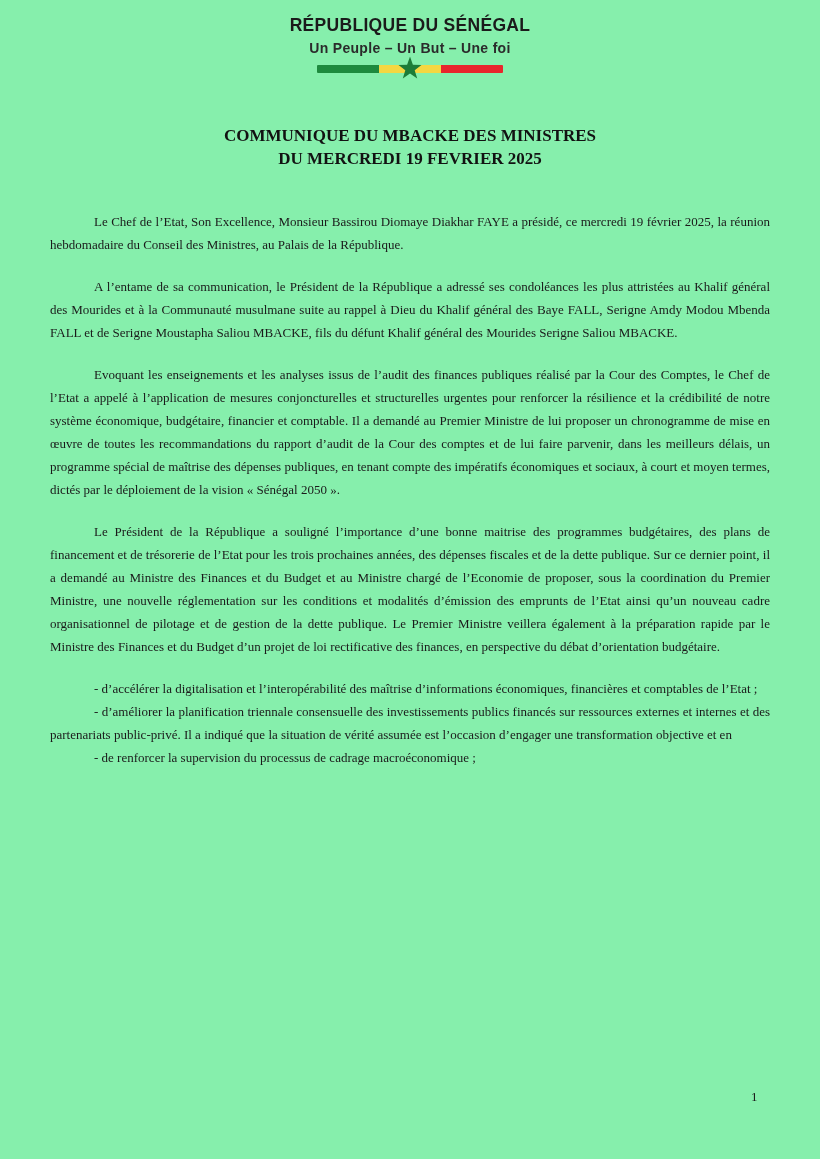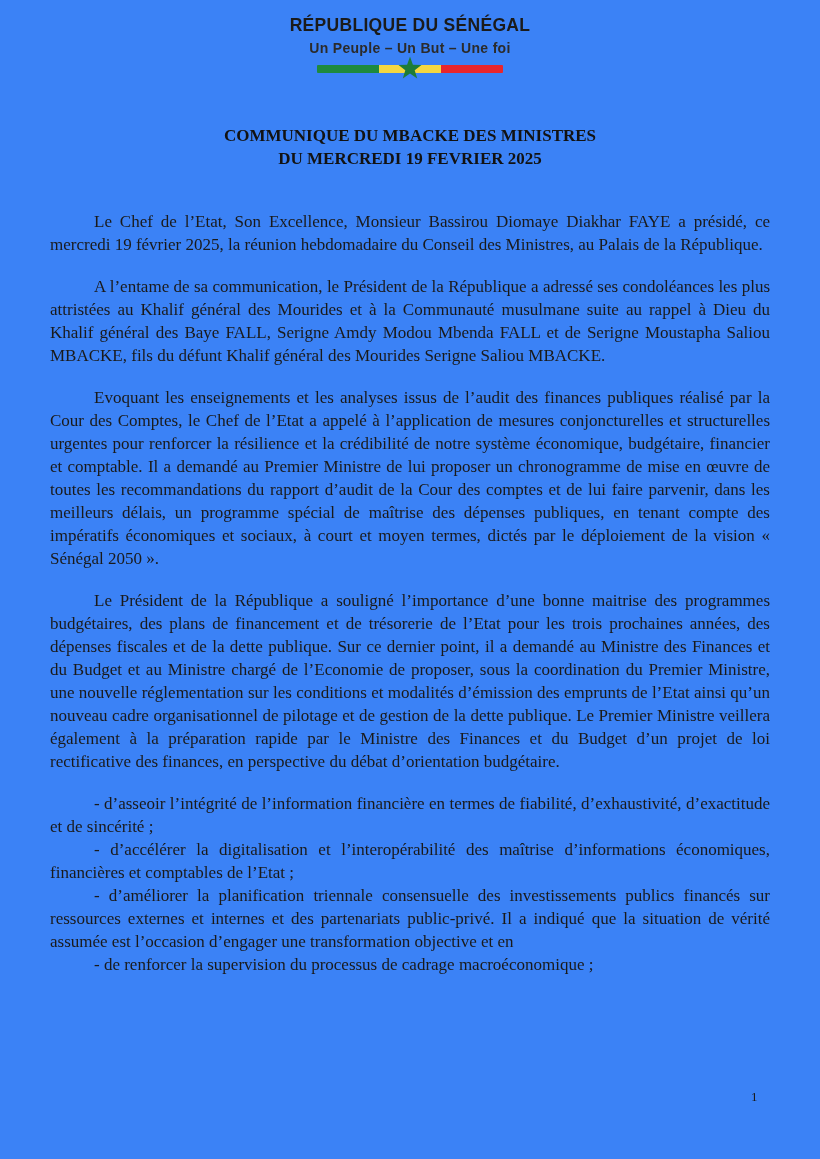--- a/index.html
+++ b/index.html
@@ -1,21 +1,21 @@
 <!DOCTYPE html>
 <html lang="fr"><head>
 <meta charset="utf-8">
 <style>
   html, body { margin: 0; padding: 0; background: #ffffff; }
   .page {
     position: relative;
     width: 820px;
     height: 1159px;
     margin: 0 auto;
-    background: #3b82f6;
+    background: #86efac;
     overflow: hidden;
     font-family: "Liberation Serif", serif;
     color: #1a1a1a;
   }
   
   .brand { padding-top: 15px; text-align: center; }
   .brand-country {
     font-family: "Liberation Sans", sans-serif;
     font-weight: 700;
     font-size: 17.5px;
@@ -60,21 +60,21 @@
     line-height: 23px;
     color: #121212;
   }
   
   .content {
     width: 720px;
     margin: 40px auto 0 auto;
   }
   .content p {
     margin: 0 0 19px 0;
-    font-size: 17px;
+    font-size: 13px;
     line-height: 23px;
     text-align: justify;
     text-indent: 44px;
     color: #1a1a1a;
     font-family: Liberation Serif, serif;
   }
   .content p.tight { margin-bottom: 0; }
   
   .page-number {
     position: absolute;
@@ -105,20 +105,19 @@
   <div class="doc-title">
     <div>COMMUNIQUE DU MBACKE DES MINISTRES</div>
     <div>DU MERCREDI 19 FEVRIER 2025</div>
   </div>
 
   <main class="content">
     <p>Le Chef de l’Etat, Son Excellence, Monsieur Bassirou Diomaye Diakhar FAYE a présidé, ce mercredi 19 février 2025, la réunion hebdomadaire du Conseil des Ministres, au Palais de la République.</p>
     <p>A l’entame de sa communication, le Président de la République a adressé ses condoléances les plus attristées au Khalif général des Mourides et à la Communauté musulmane suite au rappel à Dieu du Khalif général des Baye FALL, Serigne Amdy Modou Mbenda FALL et de Serigne Moustapha Saliou MBACKE, fils du défunt Khalif général des Mourides Serigne Saliou MBACKE.</p>
     <p>Evoquant les enseignements et les analyses issus de l’audit des finances publiques réalisé par la Cour des Comptes, le Chef de l’Etat a appelé à l’application de mesures conjoncturelles et structurelles urgentes pour renforcer la résilience et la crédibilité de notre système économique, budgétaire, financier et comptable. Il a demandé au Premier Ministre de lui proposer un chronogramme de mise en œuvre de toutes les recommandations du rapport d’audit de la Cour des comptes et de lui faire parvenir, dans les meilleurs délais, un programme spécial de maîtrise des dépenses publiques, en tenant compte des impératifs économiques et sociaux, à court et moyen termes, dictés par le déploiement de la vision « Sénégal 2050 ».</p>
     <p>Le Président de la République a souligné l’importance d’une bonne maitrise des programmes budgétaires, des plans de financement et de trésorerie de l’Etat pour les trois prochaines années, des dépenses fiscales et de la dette publique. Sur ce dernier point, il a demandé au Ministre des Finances et du Budget et au Ministre chargé de l’Economie de proposer, sous la coordination du Premier Ministre, une nouvelle réglementation sur les conditions et modalités d’émission des emprunts de l’Etat ainsi qu’un nouveau cadre organisationnel de pilotage et de gestion de la dette publique. Le Premier Ministre veillera également à la préparation rapide par le Ministre des Finances et du Budget d’un projet de loi rectificative des finances, en perspective du débat d’orientation budgétaire.</p>
-    <p class="tight">- d’asseoir l’intégrité de l’information financière en termes de fiabilité, d’exhaustivité, d’exactitude et de sincérité ;</p>
     <p class="tight">- d’accélérer la digitalisation et l’interopérabilité des maîtrise d’informations économiques, financières et comptables de l’Etat ;</p>
     <p class="tight">- d’améliorer la planification triennale consensuelle des investissements publics financés sur ressources externes et internes et des partenariats public-privé. Il a indiqué que la situation de vérité assumée est l’occasion d’engager une transformation objective et en</p>
     <p class="tight">- de renforcer la supervision du processus de cadrage macroéconomique ;</p>
   </main>
 
   <div class="page-number">1</div>
 </div>
 
 </body></html>

